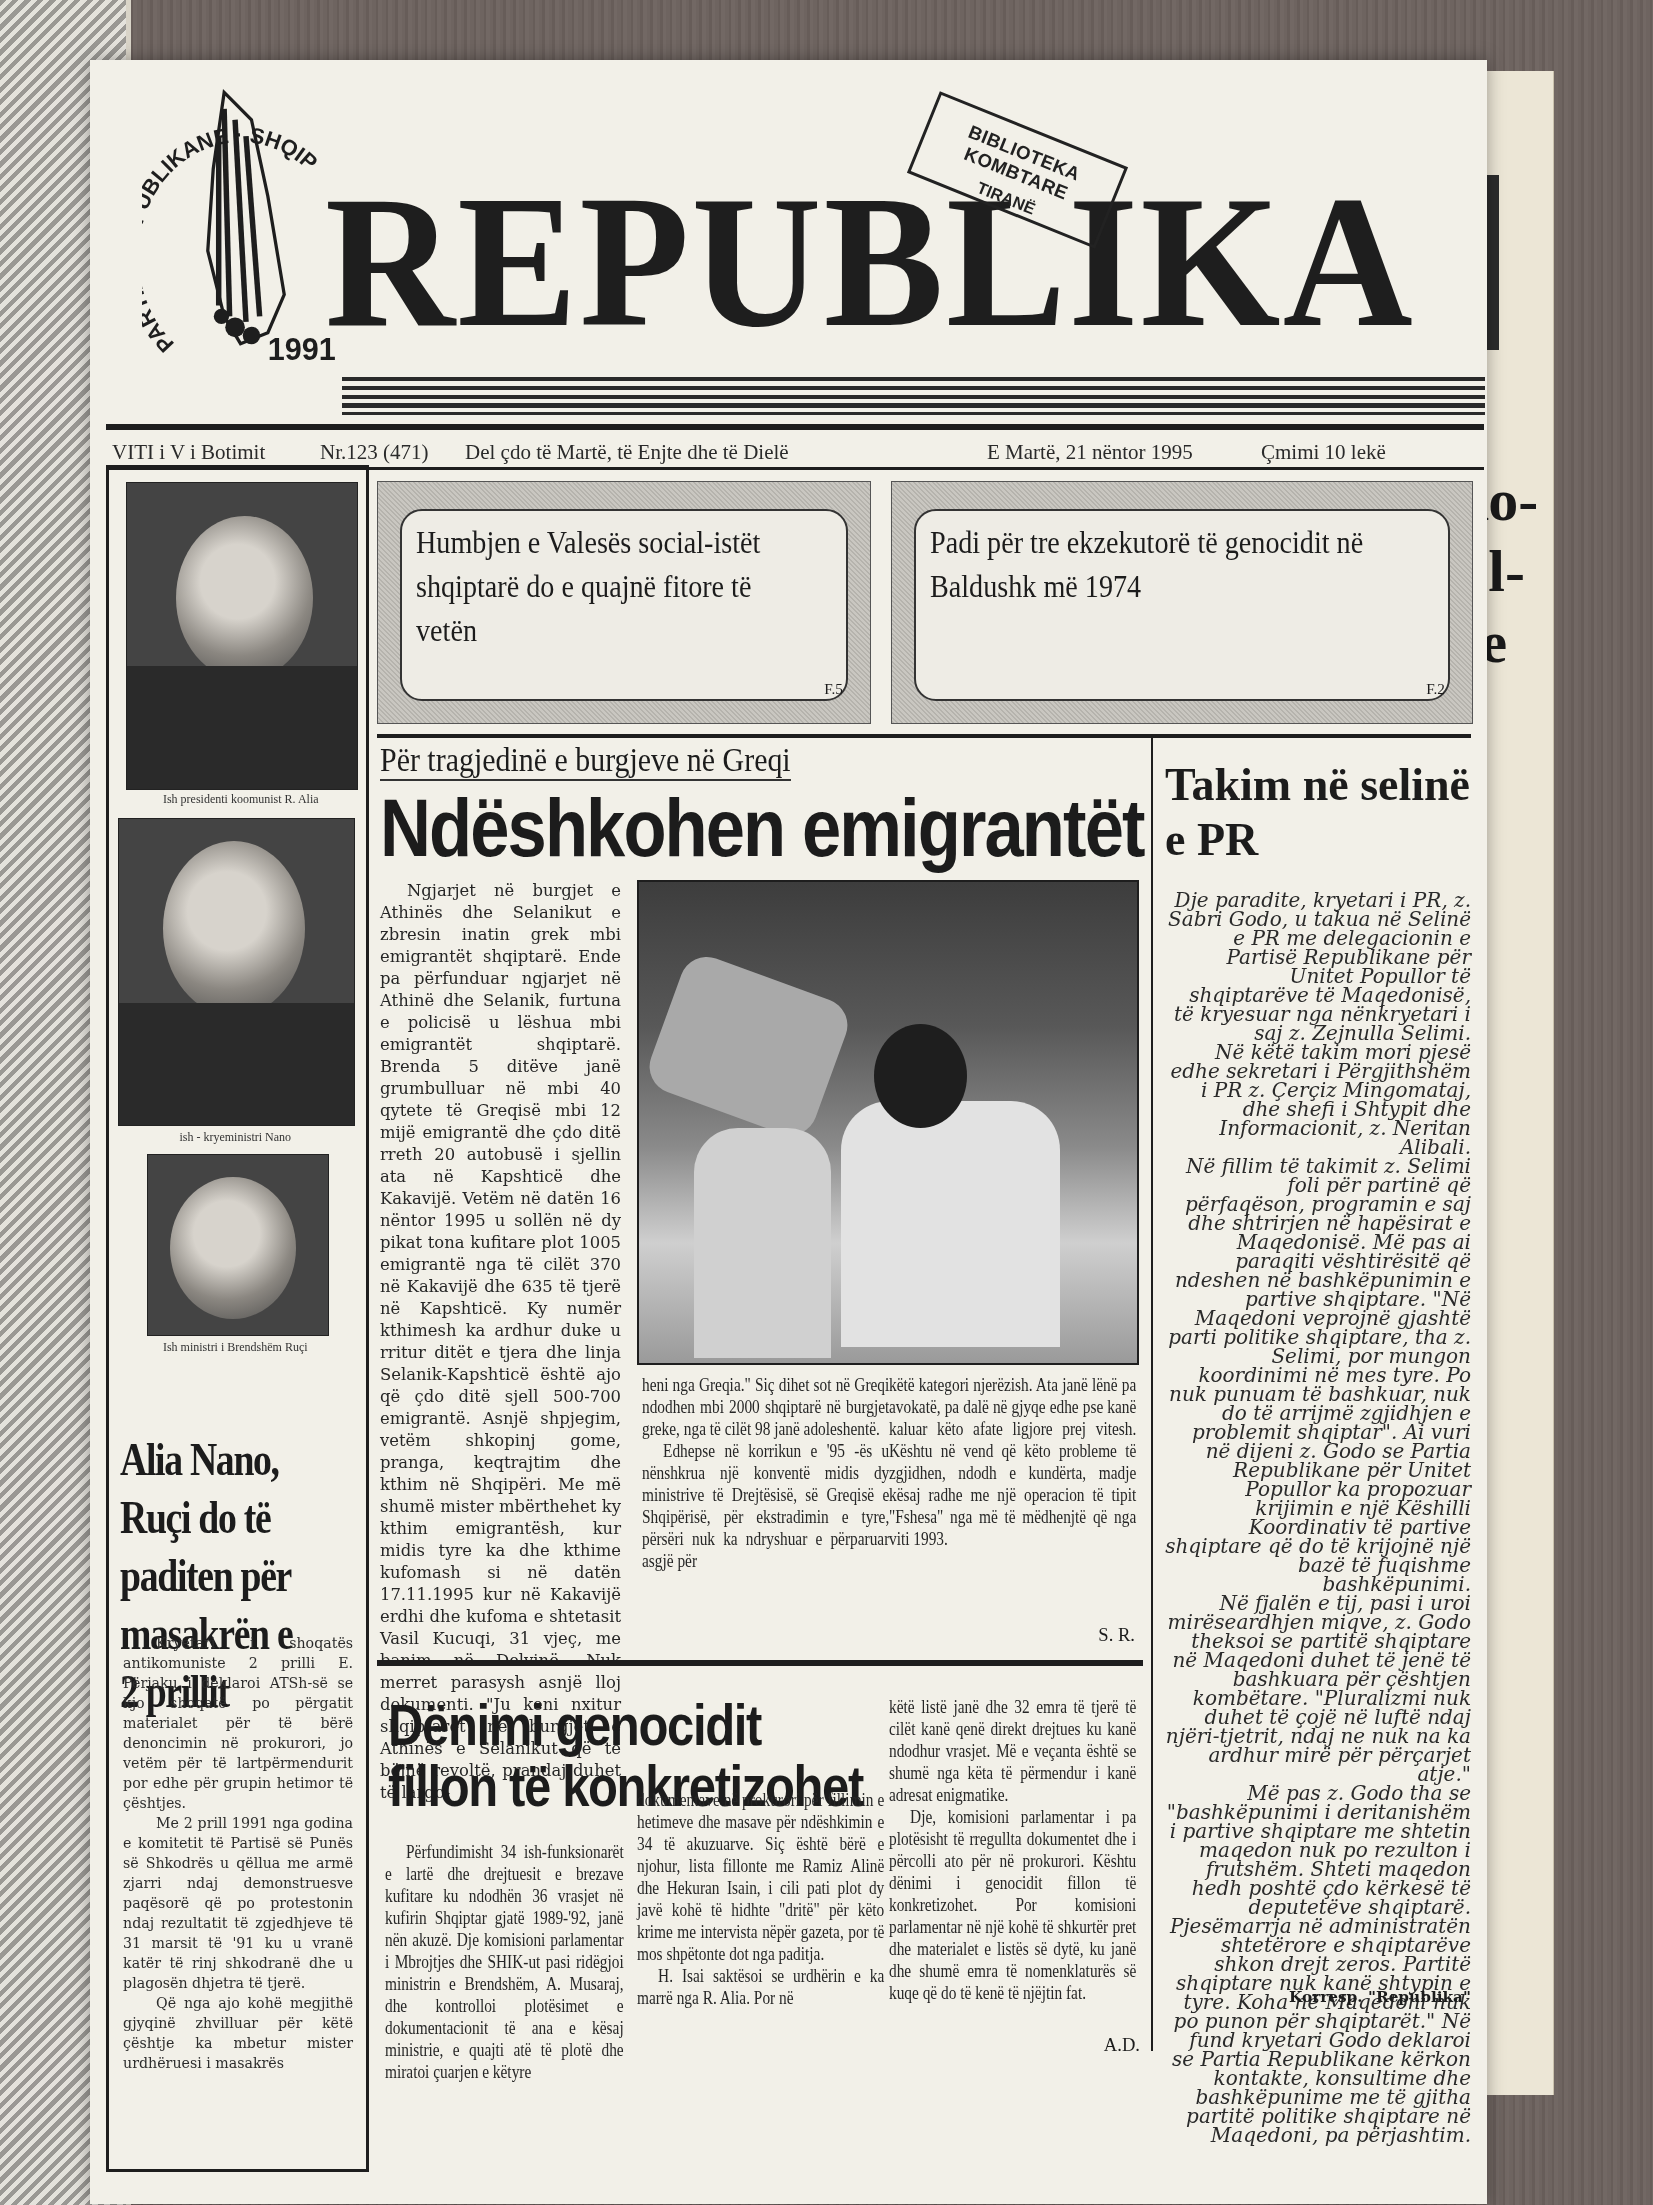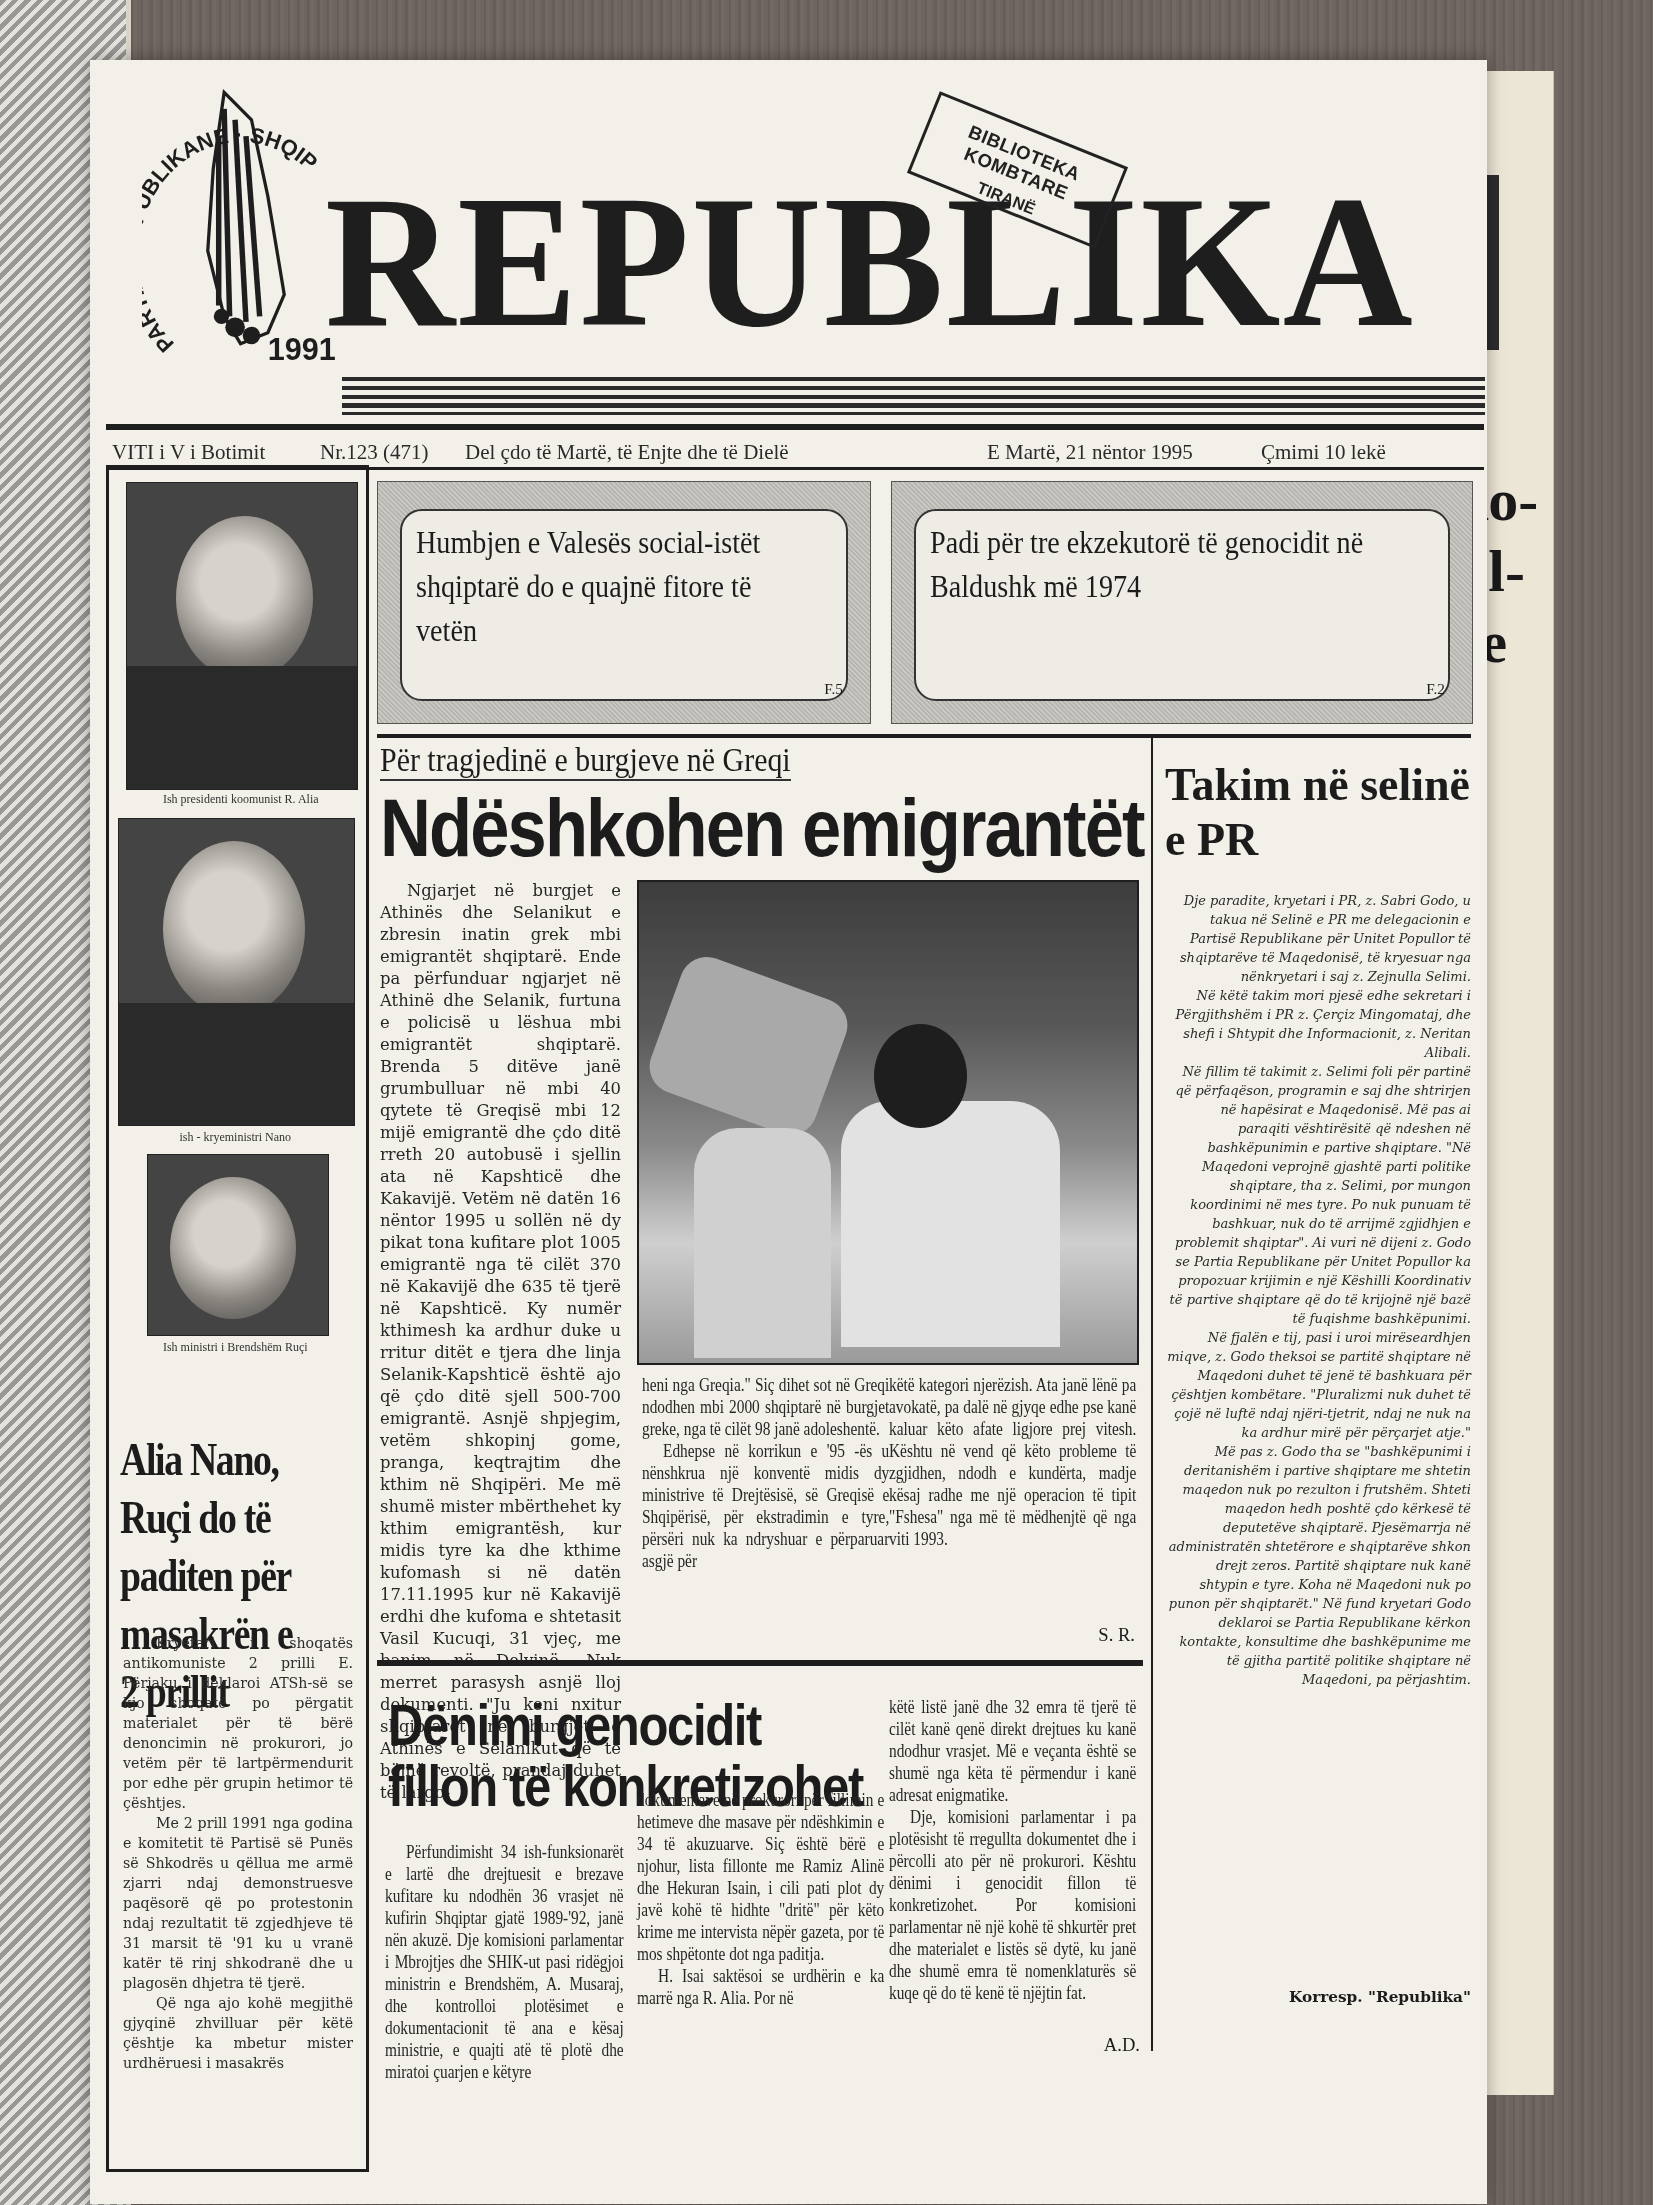--- a/index.html
+++ b/index.html
@@ -44,21 +44,21 @@
   .col p{margin:0;text-indent:27px;}
   .sign{font-family:"Liberation Serif",serif;font-size:18.6px;text-align:right;}
   .mainphoto{left:547px;top:820px;width:498px;height:481px;border:2.7px solid #1e1e1e;background:linear-gradient(180deg,#3d3d3d 0%,#585858 30%,#8a8a8a 55%,#cfcfcf 75%,#9a9a9a 100%);}
   .mainphoto .f1{position:absolute;left:22px;top:93px;width:175px;height:142px;background:#a9a9a9;border-radius:27px;transform:rotate(20deg);}
   .mainphoto .f2{position:absolute;left:202px;top:219px;width:219px;height:246px;background:#e2e2e2;border-radius:49px 49px 0 0;}
   .mainphoto .f3{position:absolute;left:55px;top:246px;width:137px;height:230px;background:#d0d0d0;border-radius:44px 44px 0 0;}
   .mainphoto .h1{position:absolute;left:235px;top:142px;width:93px;height:104px;background:#1e1e1e;border-radius:50%;}
   .sep{background:#1e1e1e;}
   
   .righthead{left:1075px;top:697px;width:306px;font-family:"Liberation Serif",serif;font-weight:bold;font-size:46px;line-height:55px;}
-  .rightbody{left:1075px;top:831px;width:306px;font-family:"DejaVu Serif",serif;font-style:italic;font-size:13px;line-height:19px;text-align:right;color:#2a2a2a;}
+  .rightbody{left:1075px;top:831px;width:306px;font-family:"DejaVu Serif",serif;font-style:italic;font-size:20px;line-height:19px;text-align:right;color:#2a2a2a;}
   .rightbody p{margin:0;}
   .rightsign{left:1075px;top:1928px;width:306px;text-align:right;font-family:"DejaVu Serif",serif;font-weight:bold;font-size:15.3px;}
   
   .bothead{left:298px;top:1635px;font-family:"Liberation Sans",sans-serif;font-weight:bold;font-size:57px;line-height:61px;letter-spacing:-1.6px;transform:scaleX(.86);transform-origin:left;}
 </style>
 </head>
 <body>
 
 <div class="wood"></div>
 <div class="leftpage"></div>

